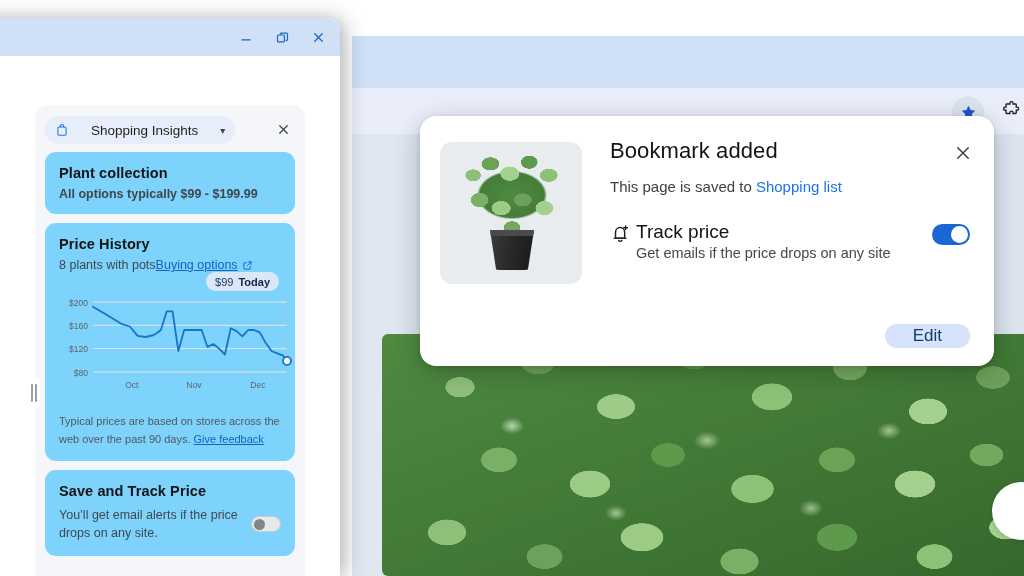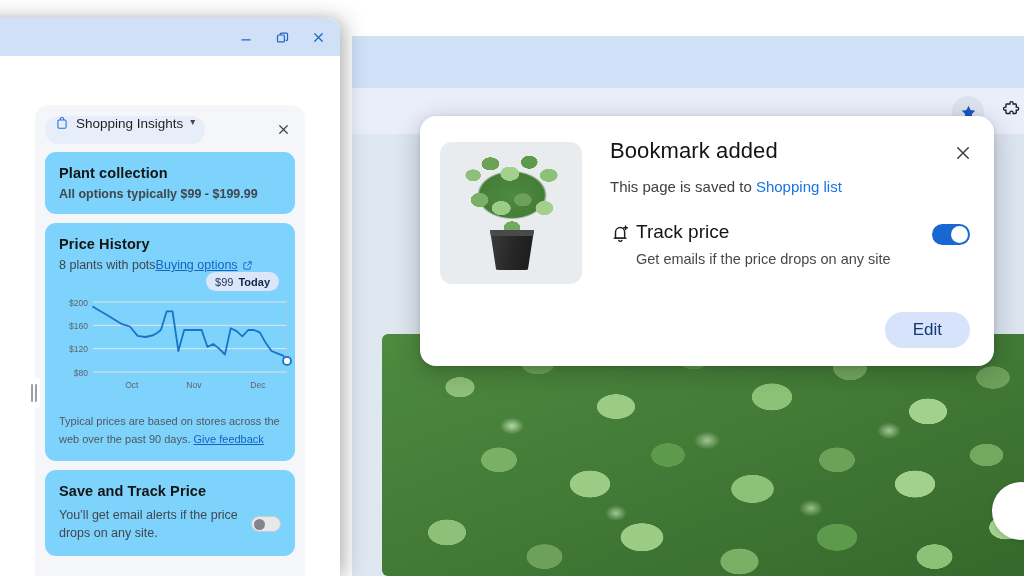--- a/index.html
+++ b/index.html
@@ -143,21 +143,21 @@
   .side-panel {
     position: absolute; left: 72px; top: 88px; width: 268px; height: 488px;
     background: #f4f6f9; border-radius: 12px 12px 0 0;
     box-shadow: 0 0 0 1px rgba(0,0,0,.03);
     overflow: hidden;
   }
   .sp-header { position: relative; height: 46px; }
   .sp-pill {
     position: absolute; left: 9px; top: 10px; height: 28px;
     background: #e7edf9; border-radius: 14px;
-    display: flex; align-items: flex-start; gap: 7px; padding: 0 10px;
+    display: flex; align-items: center; gap: 22px; padding: 0 10px;
   }
   .sp-pill-label { font-size: 13.5px; color: #1f1f1f; font-weight: 500; }
   .sp-close { position: absolute; right: 10px; top: 12px; width: 22px; height: 22px;
               display: flex; align-items: center; justify-content: center; color: #444; }
 
   .sp-card {
     margin: 0 9px 9px 9px; background: #7dd3fc; border-radius: 11px; padding: 13px 14px;
   }
   .card-title { font-size: 14.5px; font-weight: 600; color: #141414; letter-spacing: .1px; }
   .card-sub { font-size: 12.5px; color: #40464d; margin-top: 6px; font-weight: bold; }
@@ -238,33 +238,33 @@
   .bm-saved { font-size: 15px; color: #3c4043; margin-top: 14px; }
   .bm-saved a { color: #1a73e8; text-decoration: none; }
   .bm-close {
     position: absolute; right: 18px; top: 24px; width: 26px; height: 26px;
     display: flex; align-items: center; justify-content: center; color: #3c4043;
   }
   .tp-row { display: flex; align-items: flex-start; margin-top: 26px; }
   .tp-bell { flex: 0 0 auto; width: 26px; margin-top: 2px; color: #1f1f1f; }
   .tp-mid { flex: 1 1 auto; }
   .tp-title { font-size: 19px; font-weight: 500; color: #141414; }
-  .tp-desc { font-size: 14.5px; color: #45494d; line-height: 1.42; margin-top: 6px; max-width: 268px; }
+  .tp-desc { font-size: 14.5px; color: #45494d; line-height: 1.42; margin-top: 0; max-width: 268px; }
   .toggle-on {
     flex: 0 0 auto; width: 38px; height: 21px; border-radius: 11px;
     background: #1967d2; position: relative; margin-top: 3px; margin-left: 8px;
   }
   .toggle-on::after {
     content: ""; position: absolute; right: 2px; top: 2px; width: 17px; height: 17px;
     border-radius: 50%; background: #ffffff;
   }
   .bm-actions { position: absolute; right: 24px; bottom: 18px; display: flex; gap: 10px; align-items: center; }
   .btn-edit {
     background: #d7e3fa; color: #123a73; border: none;
-    border-radius: 20px; height: 36px; padding: 0 28px;
+    border-radius: 20px; height: 24px; padding: 0 28px;
     font-size: 17px; font-family: inherit; cursor: pointer;
   }
   .btn-done {
     background: #1a56c4; color: #ffffff; border: none;
     border-radius: 20px; height: 44px; padding: 0 30px;
     font-size: 18px; font-family: inherit; cursor: pointer;
   }
 </style>
 </head>
 <body>

